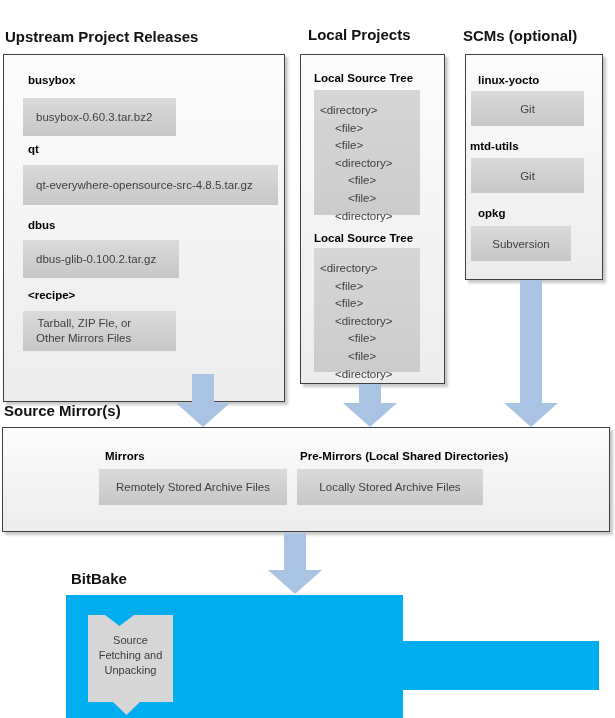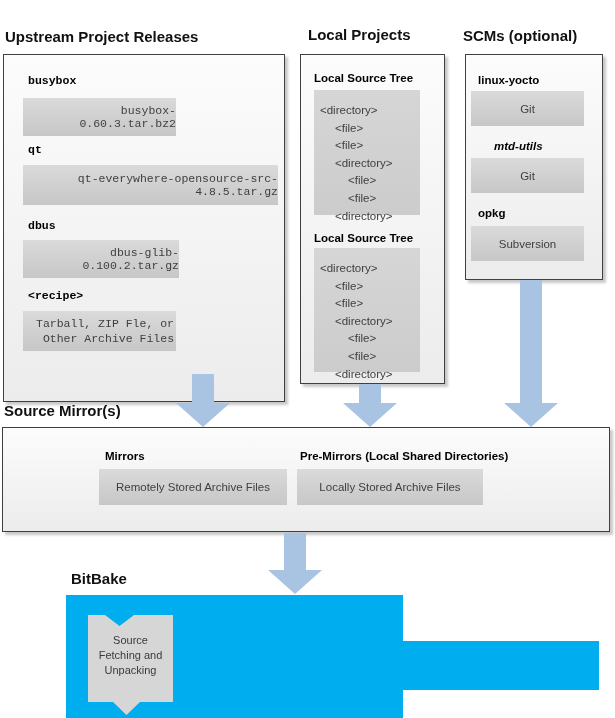--- a/index.html
+++ b/index.html
@@ -47,33 +47,33 @@
 </style>
 </head>
 <body>
 
 <div id="stage">
 
   <div class="heading" style="left:5px;top:6px;">Upstream Project Releases</div>
   <div class="heading" style="left:308px;top:4px;">Local Projects</div>
   <div class="heading" style="left:463px;top:5px;">SCMs (optional)</div>
 
-  <div class="panel" style="left:3px;top:32px;width:282px;height:348px;font-family:Liberation Mono, monospace;">
+  <div class="panel" style="left:3px;top:32px;width:282px;height:348px;">
     <div class="lbl" style="left:24px;top:19px;">busybox</div>
     <div class="graybox left" style="left:19px;top:43px;width:153px;height:38px;">busybox-0.60.3.tar.bz2</div>
 
     <div class="lbl" style="left:24px;top:88px;">qt</div>
     <div class="graybox left" style="left:19px;top:110px;width:255px;height:40px;">qt-everywhere-opensource-src-4.8.5.tar.gz</div>
 
     <div class="lbl" style="left:24px;top:164px;">dbus</div>
     <div class="graybox left" style="left:19px;top:185px;width:156px;height:38px;">dbus-glib-0.100.2.tar.gz</div>
 
     <div class="lbl" style="left:24px;top:234px;">&lt;recipe&gt;</div>
     <div class="graybox left multiline" style="left:19px;top:256px;width:153px;height:40px;">Tarball, ZIP Fle, or
-Other Archive Files</div>
+Other Mirrors Files</div>
   </div>
 
   <div class="panel" style="left:300px;top:32px;width:145px;height:330px;">
     <div class="lbl" style="left:13px;top:17px;">Local Source Tree</div>
     <div class="treebox" style="left:13px;top:35px;width:106px;height:125px;">
       <div class="treeline i0">&lt;directory&gt;</div>
       <div class="treeline i1">&lt;file&gt;</div>
       <div class="treeline i1">&lt;file&gt;</div>
       <div class="treeline i1">&lt;directory&gt;</div>
       <div class="treeline i2">&lt;file&gt;</div>
@@ -90,25 +90,25 @@
       <div class="treeline i2">&lt;file&gt;</div>
       <div class="treeline i2">&lt;file&gt;</div>
       <div class="treeline i1">&lt;directory&gt;</div>
     </div>
   </div>
 
   <div class="panel" style="left:465px;top:32px;width:138px;height:226px;">
     <div class="lbl" style="left:12px;top:19px;">linux-yocto</div>
     <div class="graybox center" style="left:5px;top:36px;width:113px;height:35px;">Git</div>
 
-    <div class="lbl" style="left:28px;top:85px;font-style:italic;">mtd-utils</div>
+    <div class="lbl" style="left:4px;top:85px;">mtd-utils</div>
     <div class="graybox center" style="left:5px;top:103px;width:113px;height:35px;">Git</div>
 
     <div class="lbl" style="left:12px;top:152px;">opkg</div>
-    <div class="graybox center" style="left:5px;top:171px;width:113px;height:35px;">Subversion</div>
+    <div class="graybox center" style="left:5px;top:171px;width:100px;height:35px;">Subversion</div>
   </div>
 
   <svg class="arrow" style="left:176px;top:352px;" width="54" height="53" viewBox="0 0 54 53">
     <polygon points="16,0 38,0 38,29 54,29 27,53 0,29 16,29"></polygon>
   </svg>
   <svg class="arrow" style="left:343px;top:362px;" width="54" height="43" viewBox="0 0 54 43">
     <polygon points="16,0 38,0 38,19 54,19 27,43 0,19 16,19"></polygon>
   </svg>
   <svg class="arrow" style="left:504px;top:258px;" width="54" height="147" viewBox="0 0 54 147">
     <polygon points="16,0 38,0 38,123 54,123 27,147 0,123 16,123"></polygon>

